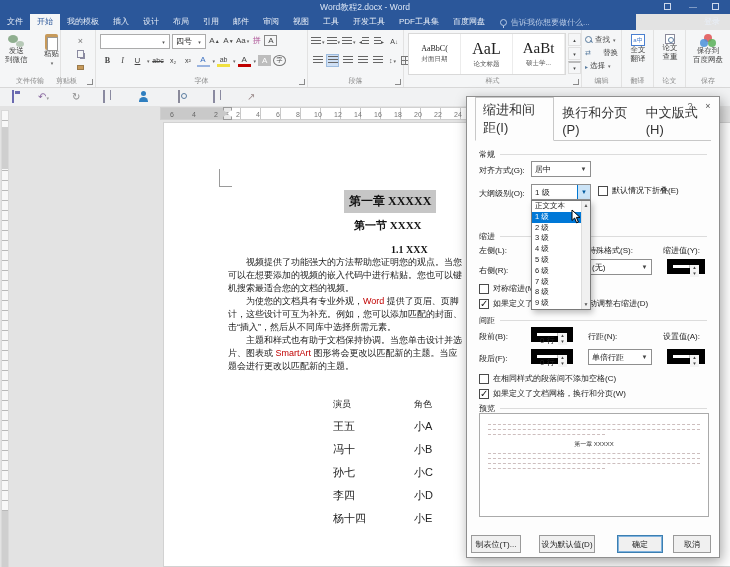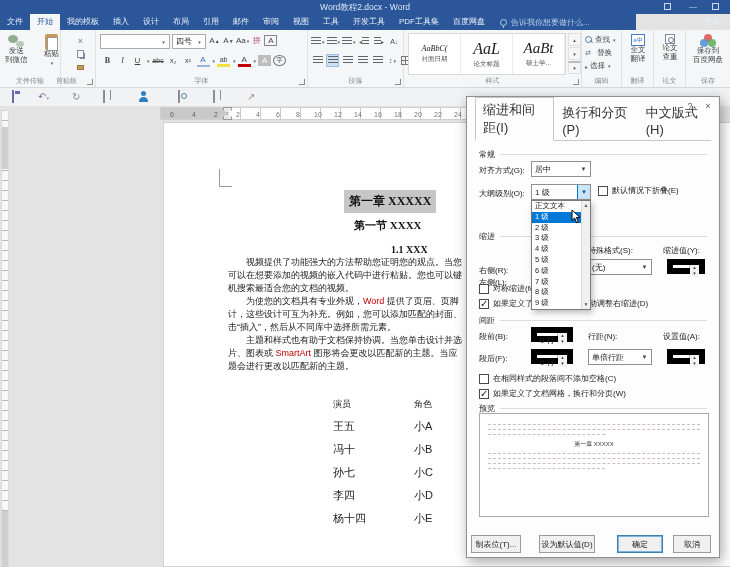--- a/index.html
+++ b/index.html
@@ -35,21 +35,21 @@
   .icon-bars{width:10px;height:9px;background:repeating-linear-gradient(to bottom,#666 0 1px,transparent 1px 3px);}
   .icon-bubbles{position:relative;width:16px;height:12px;}
   .icon-bubbles::before{content:"";position:absolute;left:0;top:0;width:10px;height:8px;border-radius:50%;background:#8fae8f;}
   .icon-bubbles::after{content:"";position:absolute;right:0;bottom:0;width:8px;height:6px;border-radius:50%;background:#b7c9b7;}
   .icon-clip{position:relative;width:13px;height:16px;background:#c79a5b;border-radius:2px;}
   .icon-clip::after{content:"";position:absolute;left:2px;top:3px;width:9px;height:12px;background:#fff;border:1px solid #999;}
   .combo{background:#fff;border:1px solid #ababab;font-size:8px;color:#333;display:flex;align-items:center;}
   .combo .val{flex:1;padding-left:3px;white-space:nowrap;overflow:hidden;}
   .combo .cbtn{width:11px;text-align:center;font-size:5px;color:#555;}
   .stylecard{width:52px;height:40px;border-right:1px solid #ececec;display:flex;flex-direction:column;align-items:center;justify-content:center;}
-  .stylecard .prev{font-family:"Liberation Serif",serif;color:#222;font-style:italic;}
+  .stylecard .prev{font-family:"Liberation Serif",serif;color:#222;}
   .stylecard .lbl{font-size:6.5px;color:#555;margin-top:2px;white-space:nowrap;}
   .mag{position:relative;width:8px;height:8px;}
   .mag::before{content:"";position:absolute;left:0;top:0;width:5px;height:5px;border:1px solid #5b7da0;border-radius:50%;}
   .mag::after{content:"";position:absolute;left:5px;top:5px;width:3px;height:1px;background:#5b7da0;transform:rotate(45deg);}
   .clover{position:relative;width:16px;height:13px;}
   .clover i{position:absolute;width:8px;height:8px;border-radius:50%;opacity:.85;}
 
   
   .qat{position:absolute;left:0;top:88px;width:730px;height:18px;background:#f1f2f3;}
   .qat .qi{position:absolute;top:3px;font-size:10px;color:#7d7d92;line-height:11px;}
@@ -322,21 +322,21 @@
       <div class="launcher"></div>
     </div>
 
     <div class="rgroup" style="left:582px;width:40px;">
       <div class="abs" style="left:3px;top:5px;display:flex;flex-direction:column;gap:3px;font-size:7.5px;color:#444;">
         <span style="display:flex;gap:2px;align-items:center;">
             <span class="mag"></span>
             <span>查找</span>
             <span class="darr">▾</span>
           </span>
-        <span style="display:flex;gap:6px;align-items:center;">
+        <span style="display:flex;gap:12px;align-items:center;">
             <span style="color:#5b7da0;font-size:7px;">⇄</span>
             <span>替换</span>
           </span>
         <span style="display:flex;gap:2px;align-items:center;">
             <span style="color:#5b7da0;font-size:6px;">▸</span>
             <span>选择</span>
             <span class="darr">▾</span>
           </span>
       </div>
       <div class="glabel">编辑</div>
@@ -490,21 +490,21 @@
         <span class="btn open">▼</span>
     </div>
     <div class="cbrow" style="left:131px;top:88px;">
       <span class="cb"></span>
       <span>默认情况下折叠(E)</span>
     </div>
 
     <div class="sechdr" style="top:134px;">
         <span>缩进</span>
       </div>
-    <div class="dlbl" style="left:12px;top:148px;margin-top:32px;">左侧(L):</div>
+    <div class="dlbl" style="left:12px;top:148px;">左侧(L):</div>
     <div class="dlbl" style="left:12px;top:168px;">右侧(R):</div>
     <div class="dlbl" style="left:121px;top:148px;">特殊格式(S):</div>
     <div class="dcombo" style="left:121px;top:162px;width:64px;">
       <span class="val">(无)</span>
         <span class="btn">▼</span>
     </div>
     <div class="dlbl" style="left:196px;top:148px;">缩进值(Y):</div>
     <div class="dspin" style="left:200px;top:162px;width:38px;">
       <span class="val"></span>
         <span class="ud">

